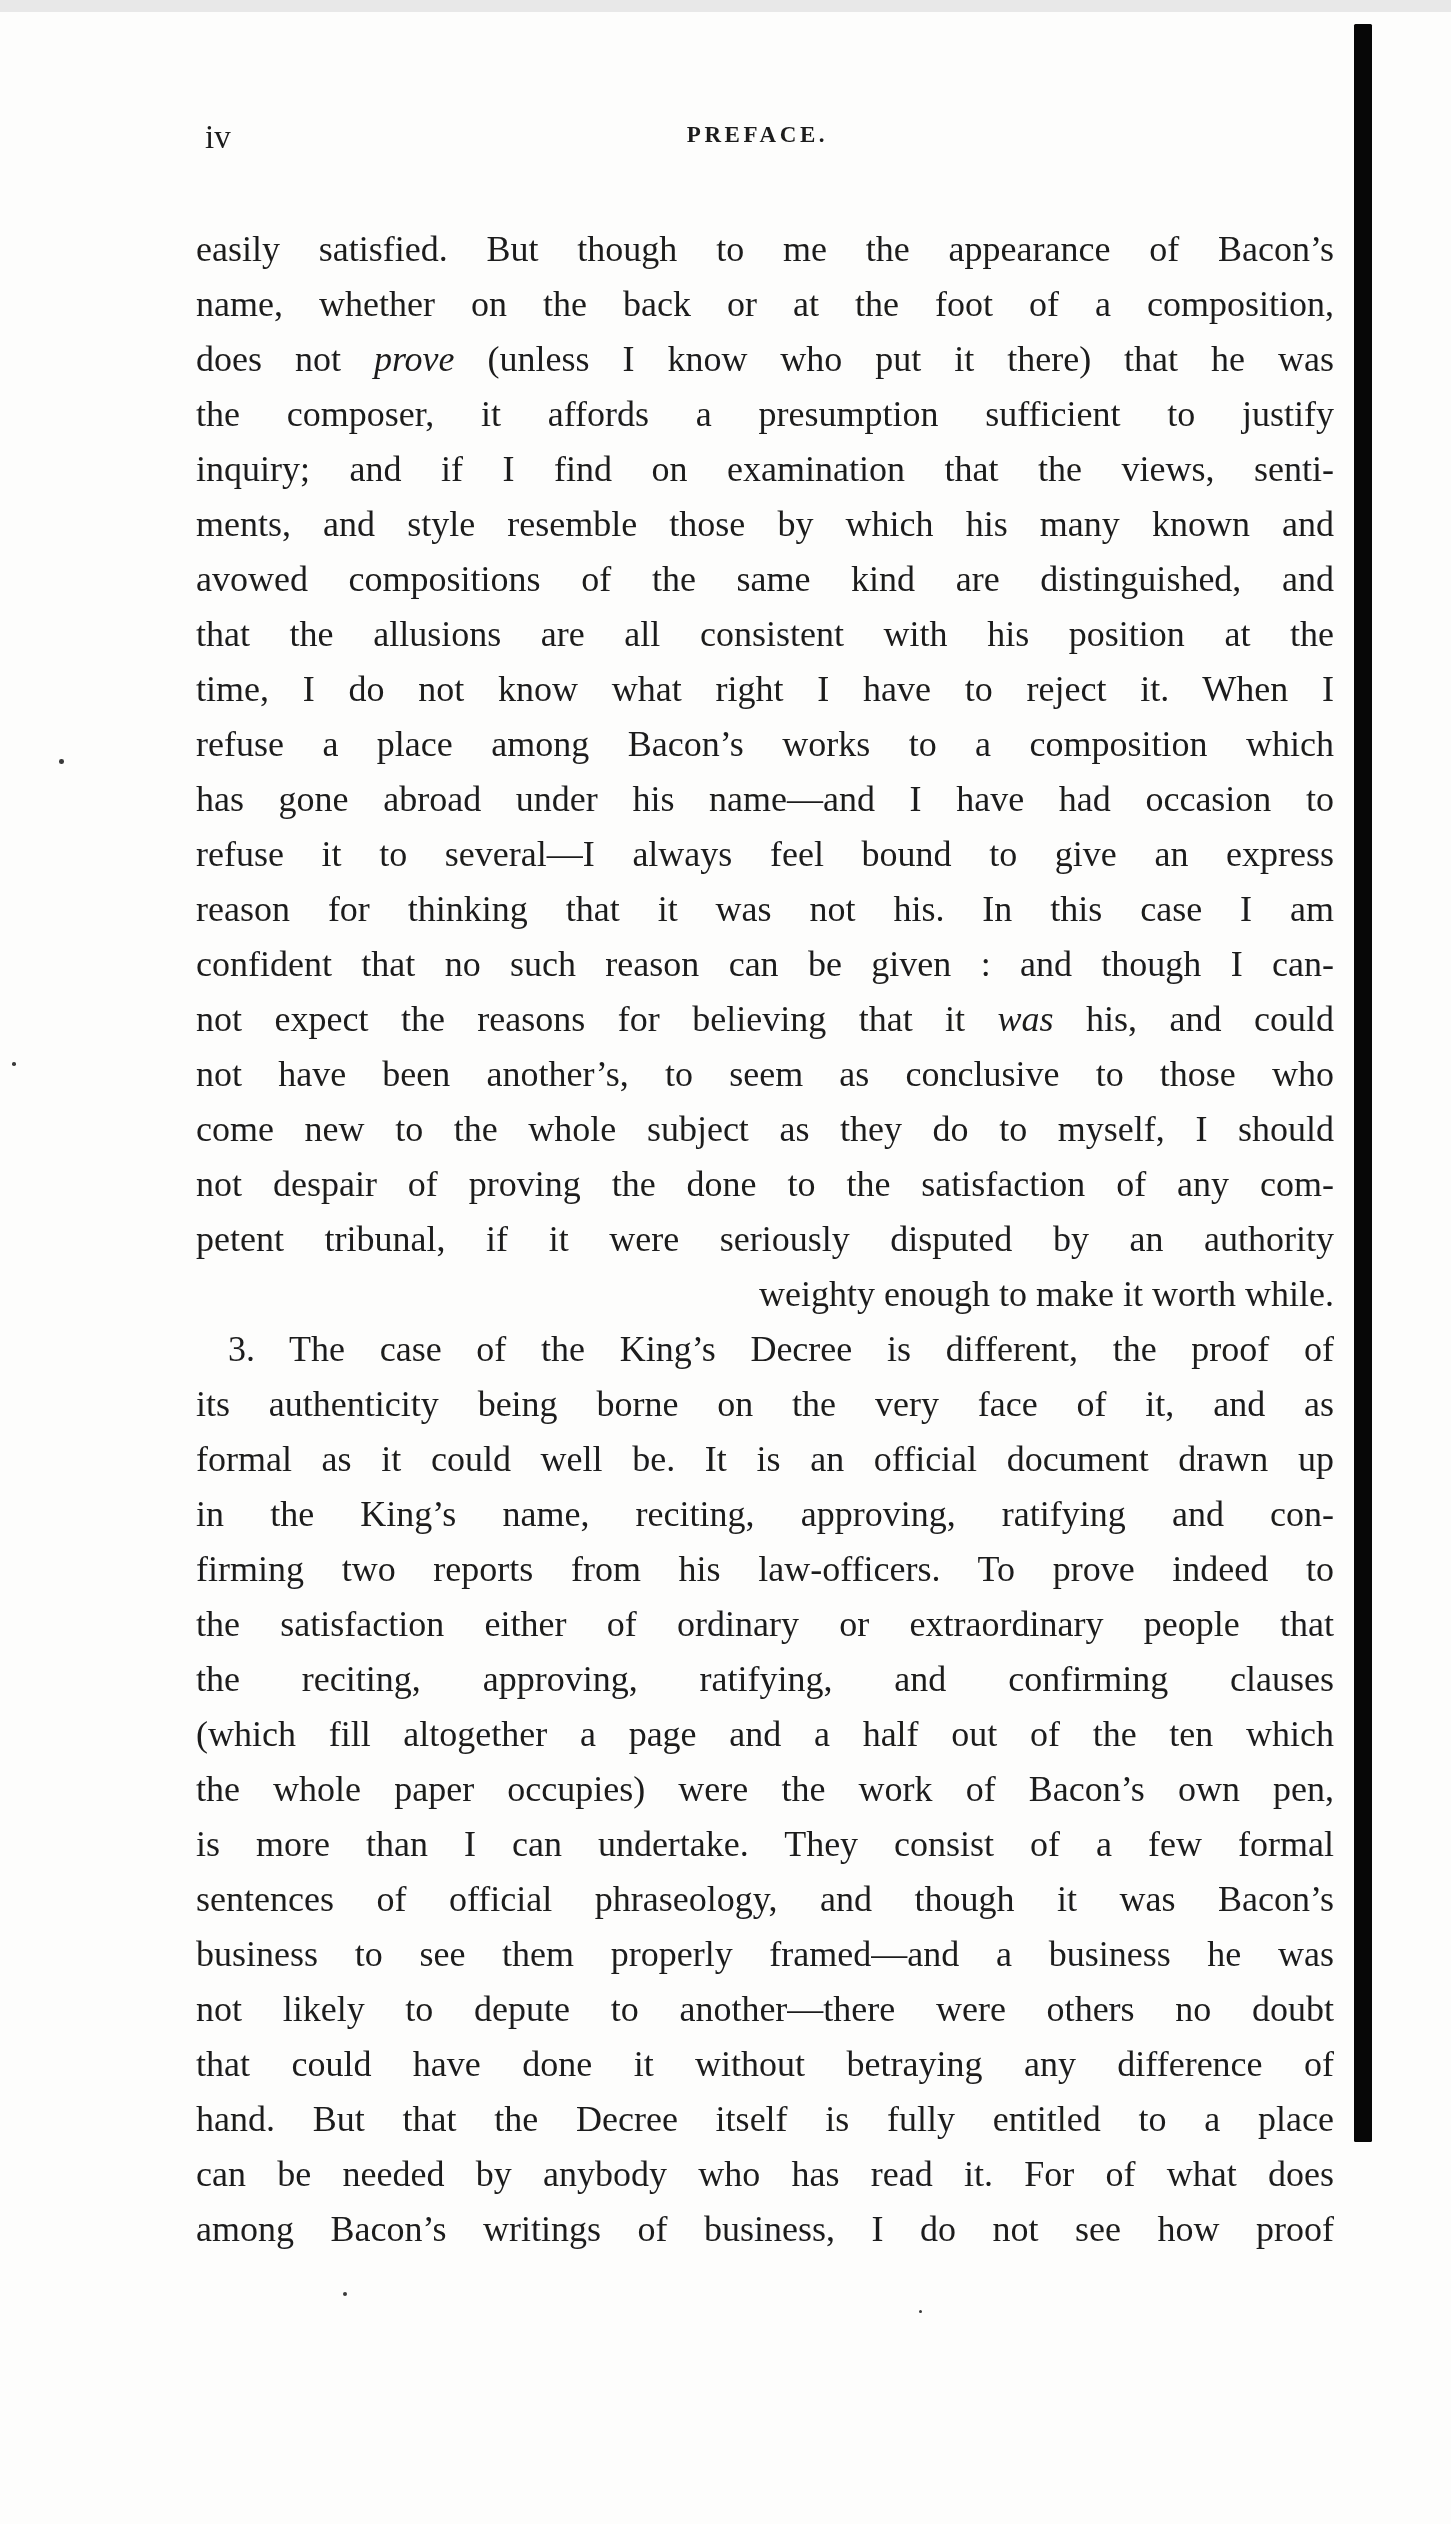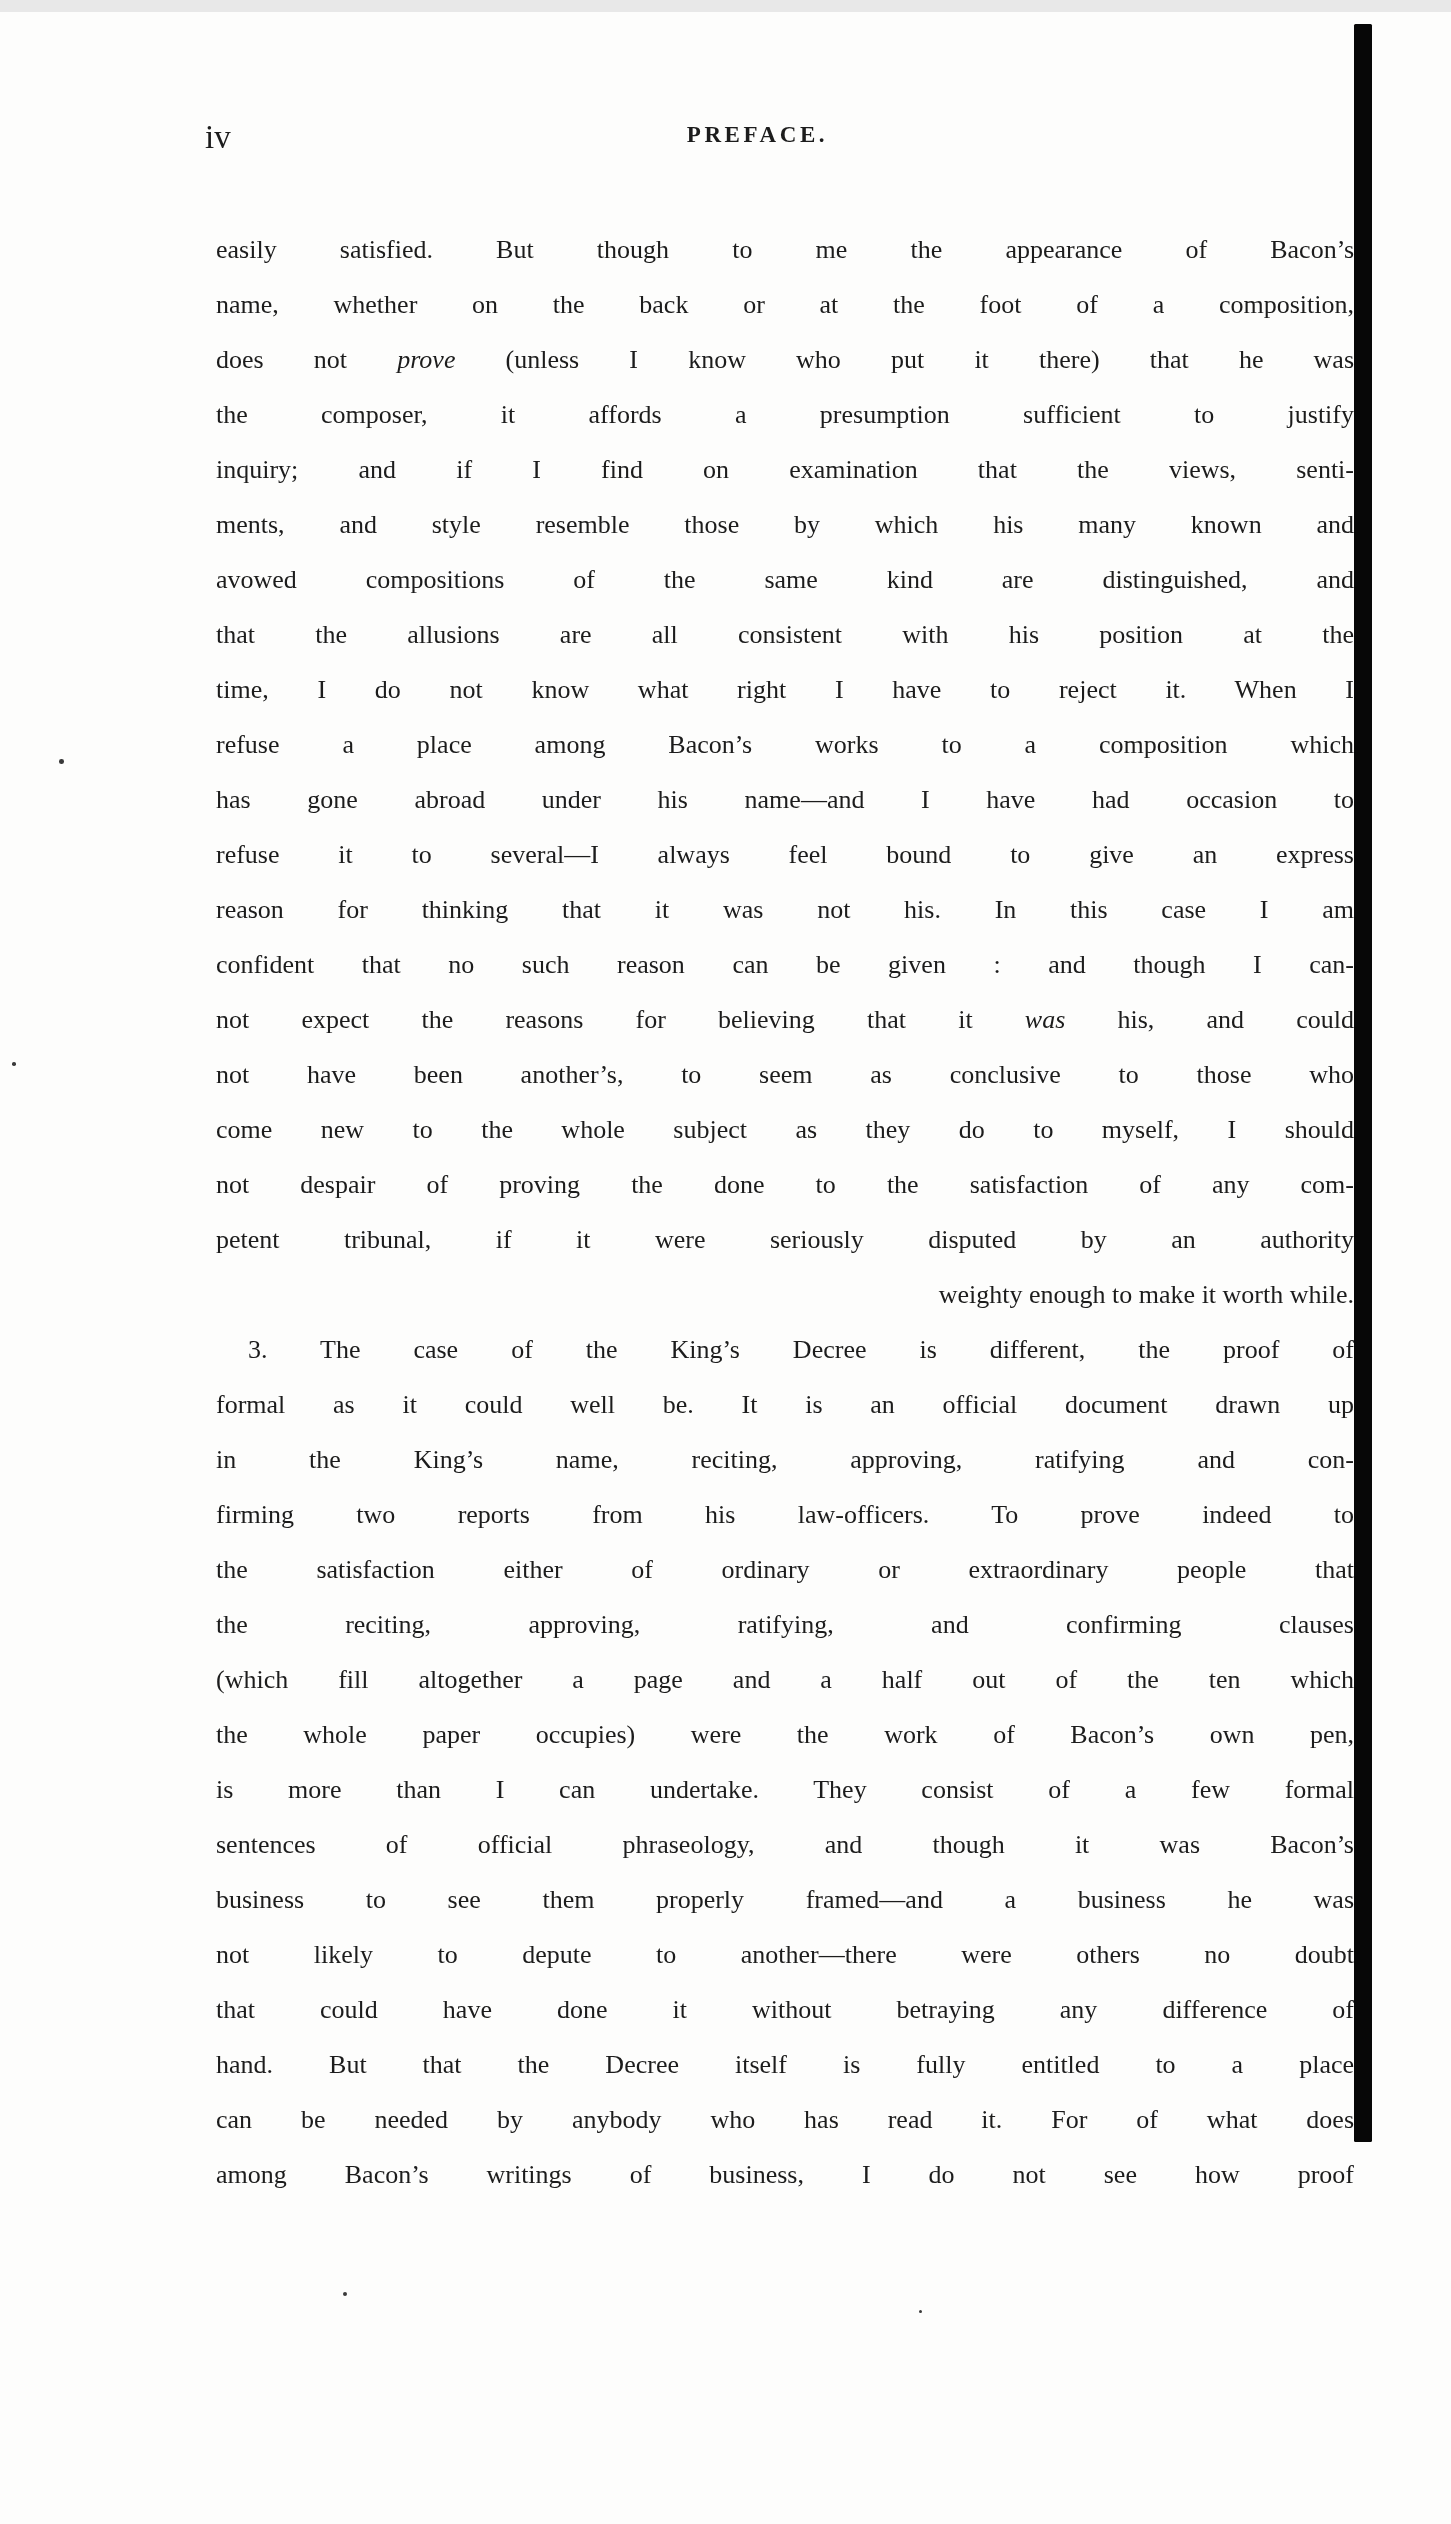--- a/index.html
+++ b/index.html
@@ -35,24 +35,24 @@
     left: 0;
     right: 31px;
     top: 5.1px;
     text-align: center;
     font-size: 23px;
     font-weight: bold;
     letter-spacing: 3.6px;
   }
   .text-block {
     position: absolute;
-    left: 216px;
+    left: 196px;
     top: 210px;
     width: 1138px;
-    font-size: 26px;
+    font-size: 36px;
     line-height: 55px;
   }
   .line {
     height: 55px;
     overflow: hidden;
     text-align: justify;
   }
   .line::after {
     content: "";
     display: inline-block;
@@ -118,20 +118,21 @@
         <div class="line"><span>confident that no such reason can be given : and though I can-</span></div>
         <div class="line"><span>not expect the reasons for believing that it </span><span class="it">was</span><span> his, and could</span></div>
         <div class="line"><span>not have been another’s, to seem as conclusive to those who</span></div>
         <div class="line"><span>come new to the whole subject as they do to myself, I should</span></div>
         <div class="line"><span>not despair of proving the done to the satisfaction of any com-</span></div>
         <div class="line"><span>petent tribunal, if it were seriously disputed by an authority</span></div>
         <div class="line last"><span>weighty enough to make it worth while.</span></div>
       </div>
       <div>
         <div class="line indent"><span>3. The case of the King’s Decree is different, the proof of</span></div>
+        <div class="line"><span>its authenticity being borne on the very face of it, and as</span></div>
         <div class="line"><span>formal as it could well be. It is an official document drawn up</span></div>
         <div class="line"><span>in the King’s name, reciting, approving, ratifying and con-</span></div>
         <div class="line"><span>firming two reports from his law-officers. To prove indeed to</span></div>
         <div class="line"><span>the satisfaction either of ordinary or extraordinary people that</span></div>
         <div class="line"><span>the reciting, approving, ratifying, and confirming clauses</span></div>
         <div class="line"><span>(which fill altogether a page and a half out of the ten which</span></div>
         <div class="line"><span>the whole paper occupies) were the work of Bacon’s own pen,</span></div>
         <div class="line"><span>is more than I can undertake. They consist of a few formal</span></div>
         <div class="line"><span>sentences of official phraseology, and though it was Bacon’s</span></div>
         <div class="line"><span>business to see them properly framed—and a business he was</span></div>

